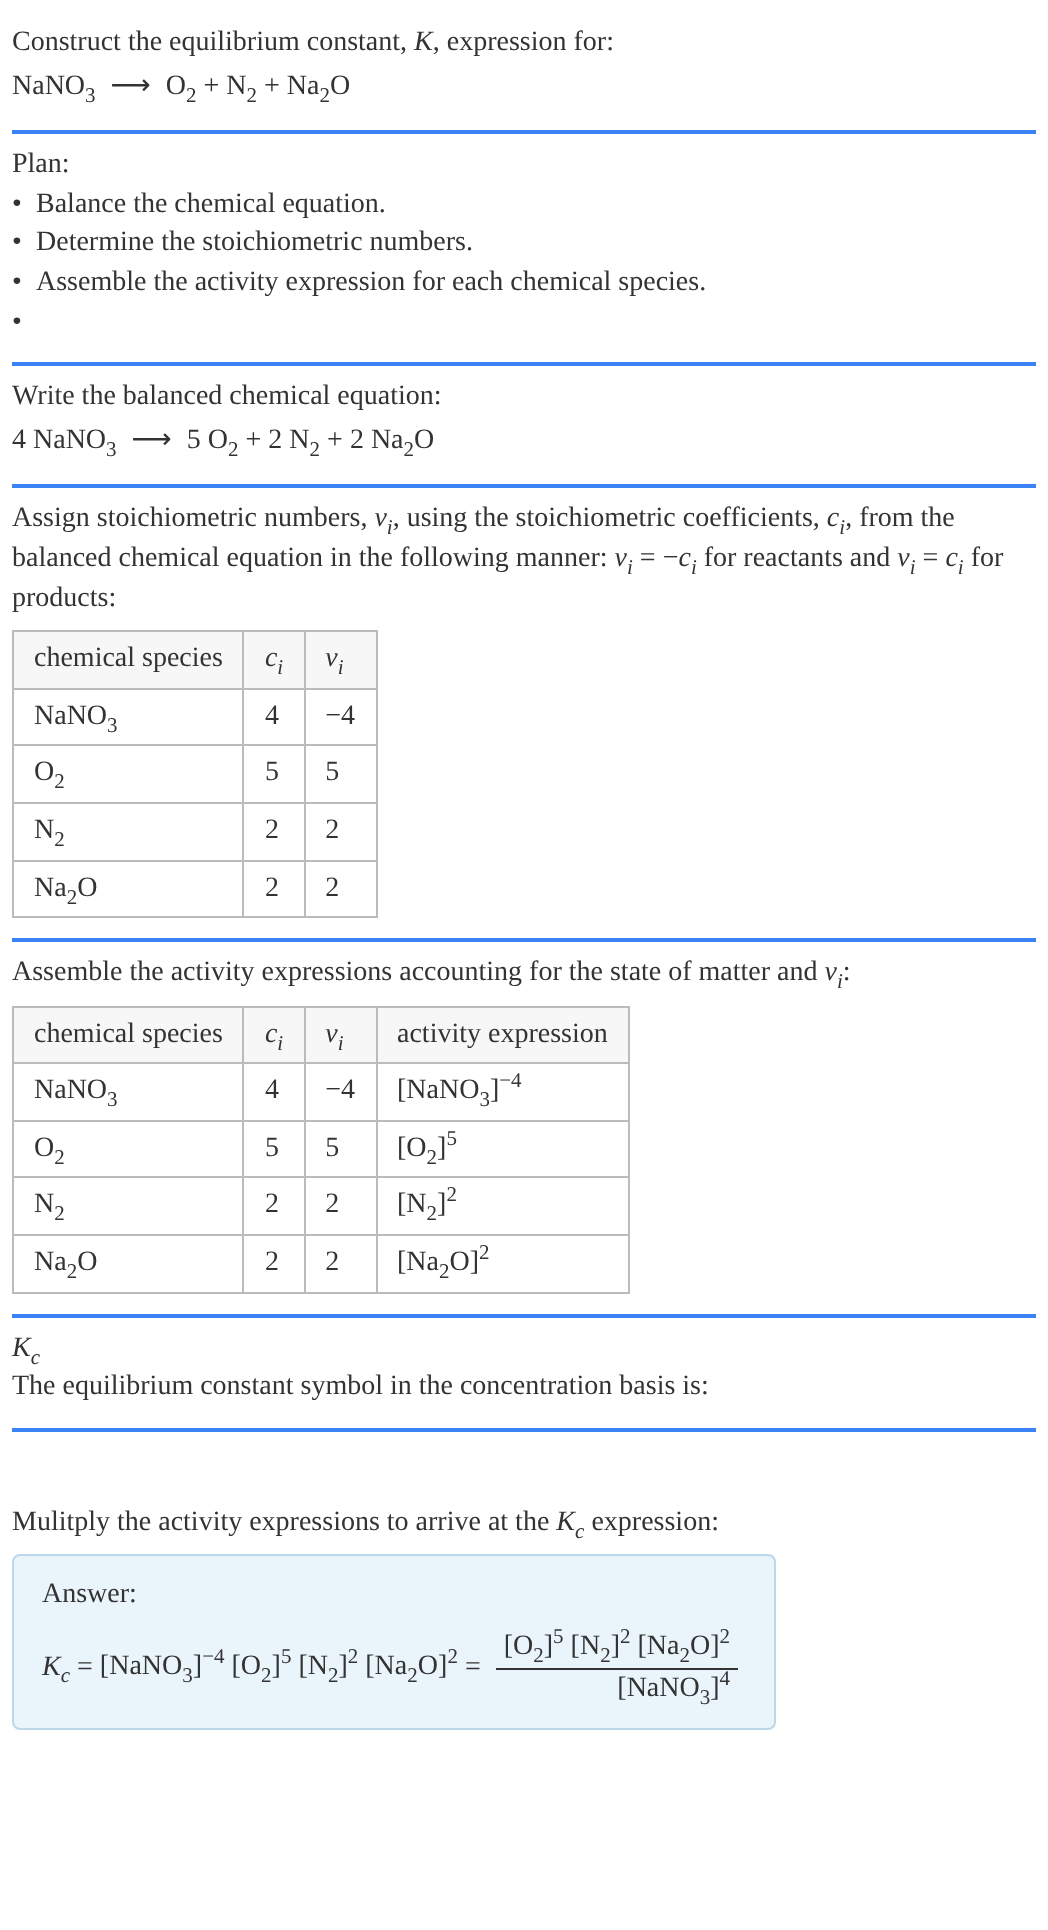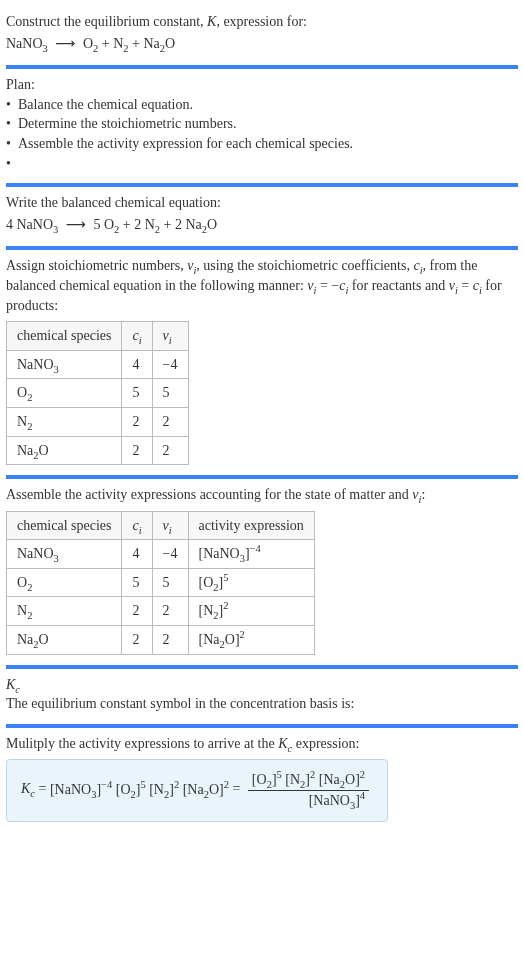--- a/index.html
+++ b/index.html
@@ -7,21 +7,21 @@
     font-size: 14px;
     color: #333;
     margin: 0;
     padding: 6px;
     width: 524px;
     box-sizing: border-box;
     background: #fff;
     line-height: 1.4;
   }
   .section {
-    border-bottom: 4px solid #3b82f6;
+    border-bottom: 2px solid #3b82f6;
     padding: 6px 0 10px 0;
   }
   .section:last-of-type { border-bottom: none; }
   .eq-line { padding: 2px 0; }
   table.data {
     border-collapse: collapse;
     margin-top: 6px;
   }
   table.data th, table.data td {
     border: 1px solid #bbb;
@@ -173,26 +173,27 @@
     </tr>
   </tbody>
     </table>
 </div>
 
 <div class="section">
   <div><span class="italic">K</span><sub class="italic">c</sub></div>
   <div>The equilibrium constant symbol in the concentration basis is:</div>
 </div>
 
-<div class="section" style="border-bottom:none;">
+<div class="section" style="border-bottom:none;margin-top:30px;">
   <div>
     <span>Mulitply the activity expressions to arrive at the </span><span class="italic">K</span><sub class="italic">c</sub><span> expression:</span>
   </div>
 
   <div class="answer-box">
+    <div class="answer-label">Answer:</div>
     <div style="white-space:nowrap;">
       <span class="italic">K</span><sub class="italic">c</sub><span> = </span>
       <span>
         <span>[NaNO</span><sub>3</sub><span>]</span><sup>−4</sup>
         <span> [O</span><sub>2</sub><span>]</span><sup>5</sup>
         <span> [N</span><sub>2</sub><span>]</span><sup>2</sup>
         <span> [Na</span><sub>2</sub><span>O</span><span>]</span><sup>2</sup>
       </span>
       <span> = </span>
       <span class="frac">

